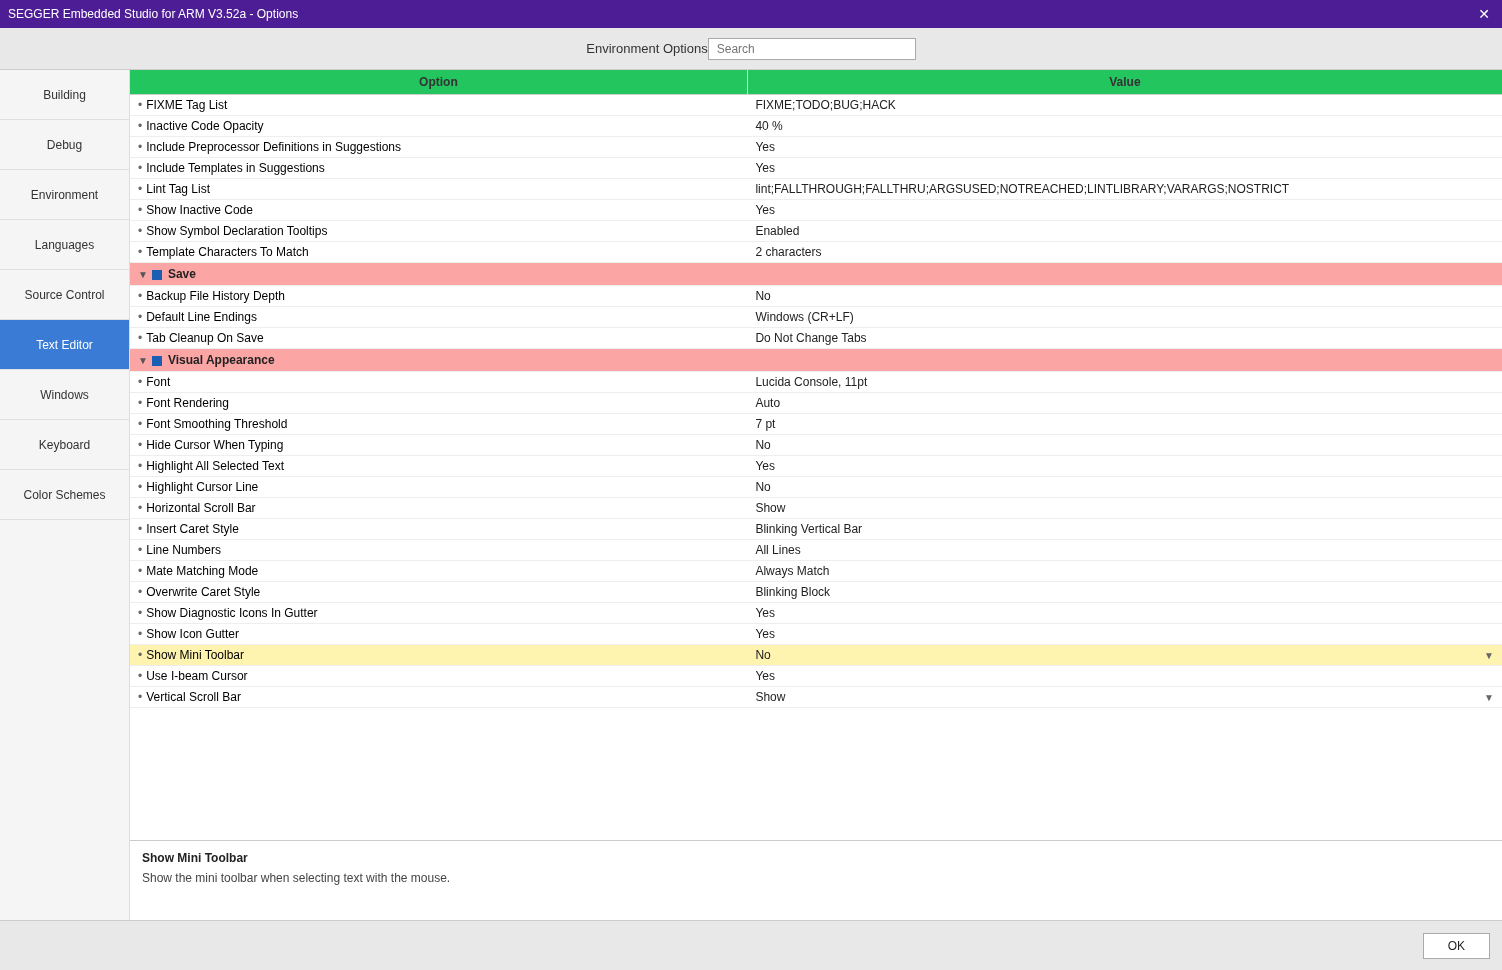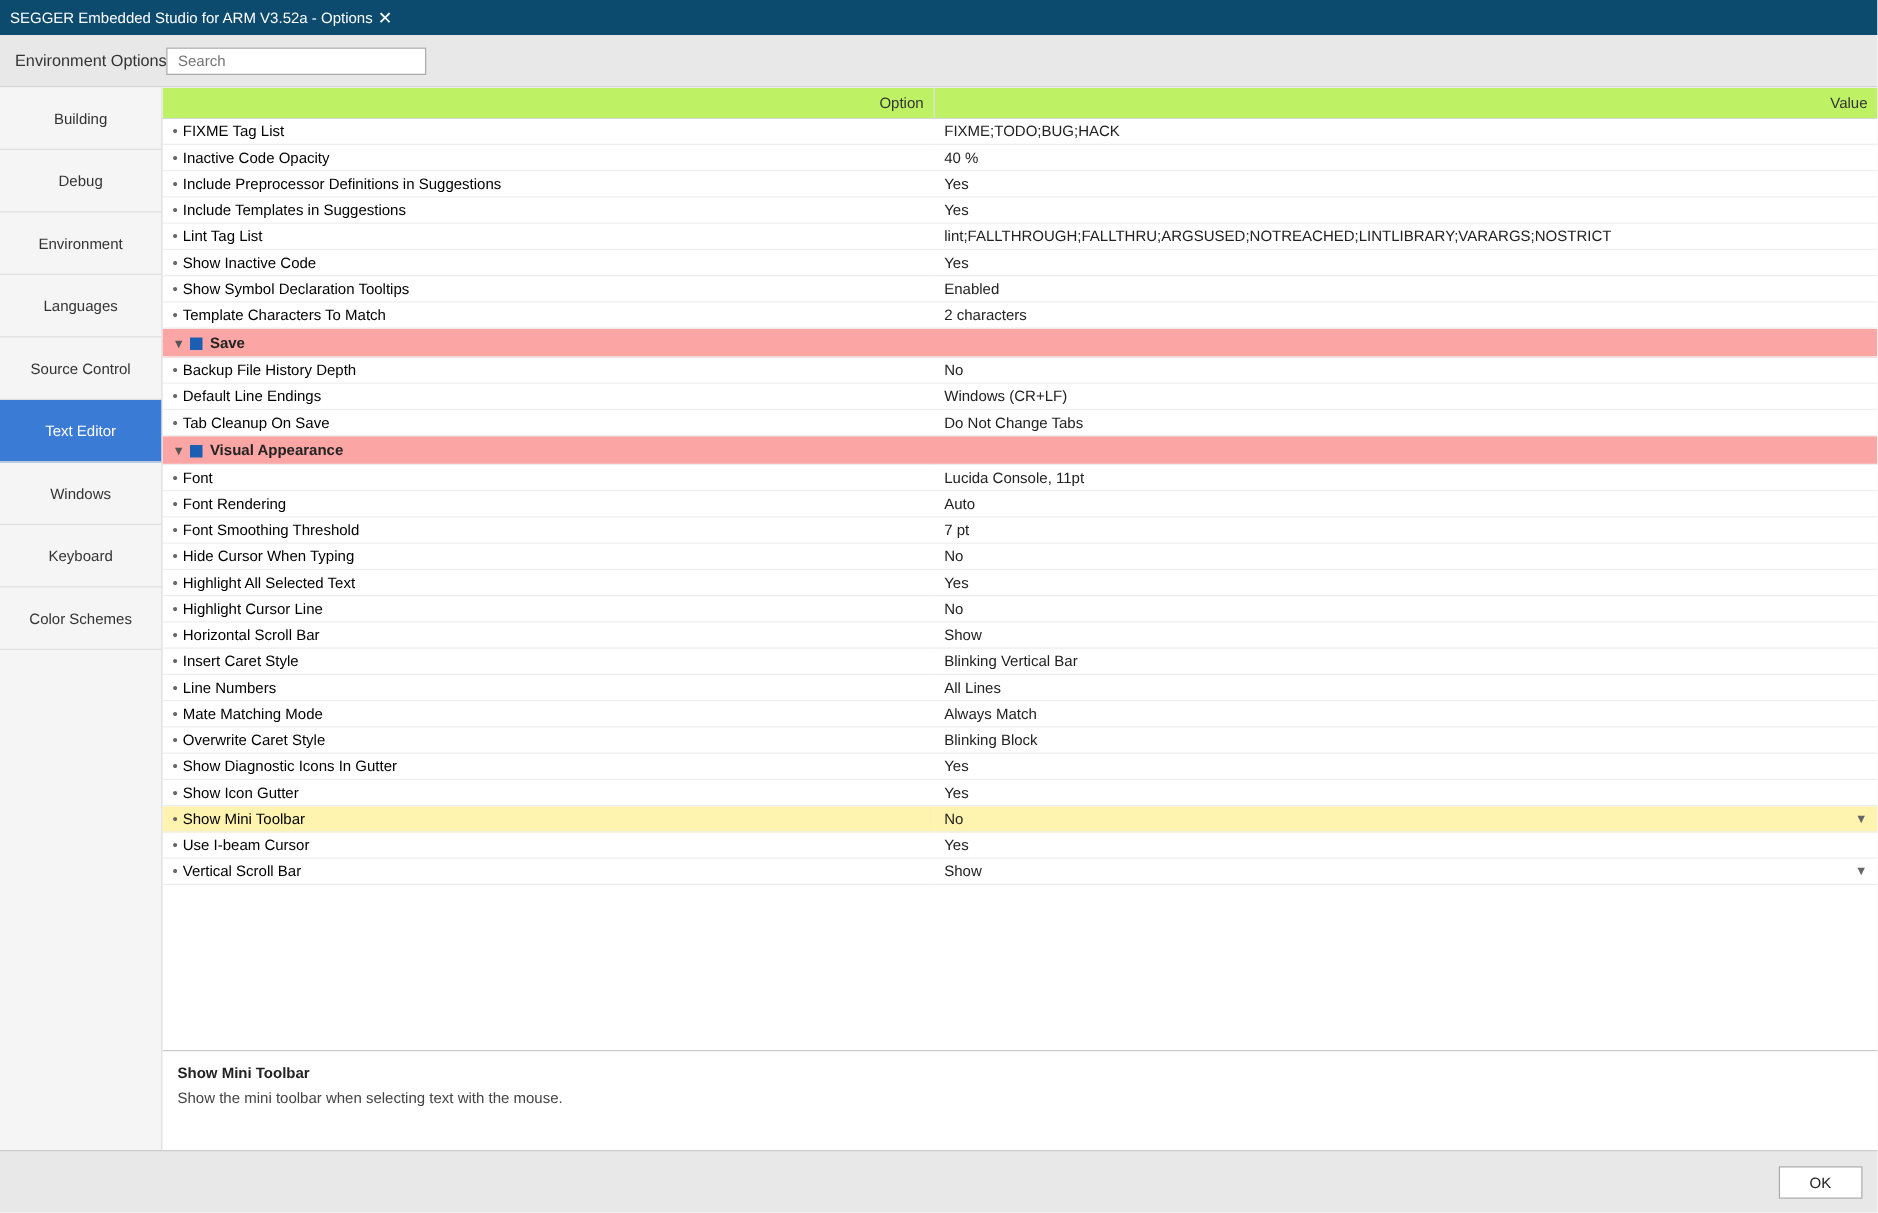--- a/index.html
+++ b/index.html
@@ -6,26 +6,26 @@
     body {
       font-family: 'Segoe UI', Tahoma, Geneva, Verdana, sans-serif;
       font-size: 12px;
       background: #f0f0f0;
       width: 1502px;
       height: 970px;
       overflow: hidden;
     }
 
     .title-bar {
-      background: #0c4a6e;
+      background: #4c1d95;
       color: white;
       height: 28px;
       display: flex;
       align-items: center;
-      justify-content: flex-start;
+      justify-content: space-between;
       padding: 0 8px;
       user-select: none;
     }
     .title-bar-title {
       font-size: 12px;
       font-weight: normal;
     }
     .title-bar-close {
       width: 20px;
       height: 20px;
@@ -36,21 +36,21 @@
       font-size: 14px;
       color: white;
     }
 
     .options-header {
       background: #e8e8e8;
       border-bottom: 1px solid #ccc;
       height: 42px;
       display: flex;
       align-items: center;
-      justify-content: flex-start;
+      justify-content: center;
       padding: 0 12px;
     }
     .options-header-title {
       font-size: 13px;
       color: #333;
     }
     .search-box {
       border: 1px solid #aaa;
       background: white;
       padding: 3px 8px;
@@ -99,26 +99,26 @@
       flex: 1;
       overflow-y: auto;
       overflow-x: hidden;
     }
 
     table {
       width: 100%;
       border-collapse: collapse;
     }
     thead th {
-      background: #bef264;
+      background: #22c55e;
       border-bottom: 1px solid #ccc;
       border-right: 1px solid #ddd;
       padding: 5px 8px;
-      text-align: right;
-      font-weight: normal;
+      text-align: center;
+      font-weight: bold;
       color: #333;
       position: sticky;
       top: 0;
       z-index: 10;
     }
     thead th:first-child { width: 45%; }
     thead th:last-child { border-right: none; }
 
     tbody tr td {
       padding: 3px 8px;

